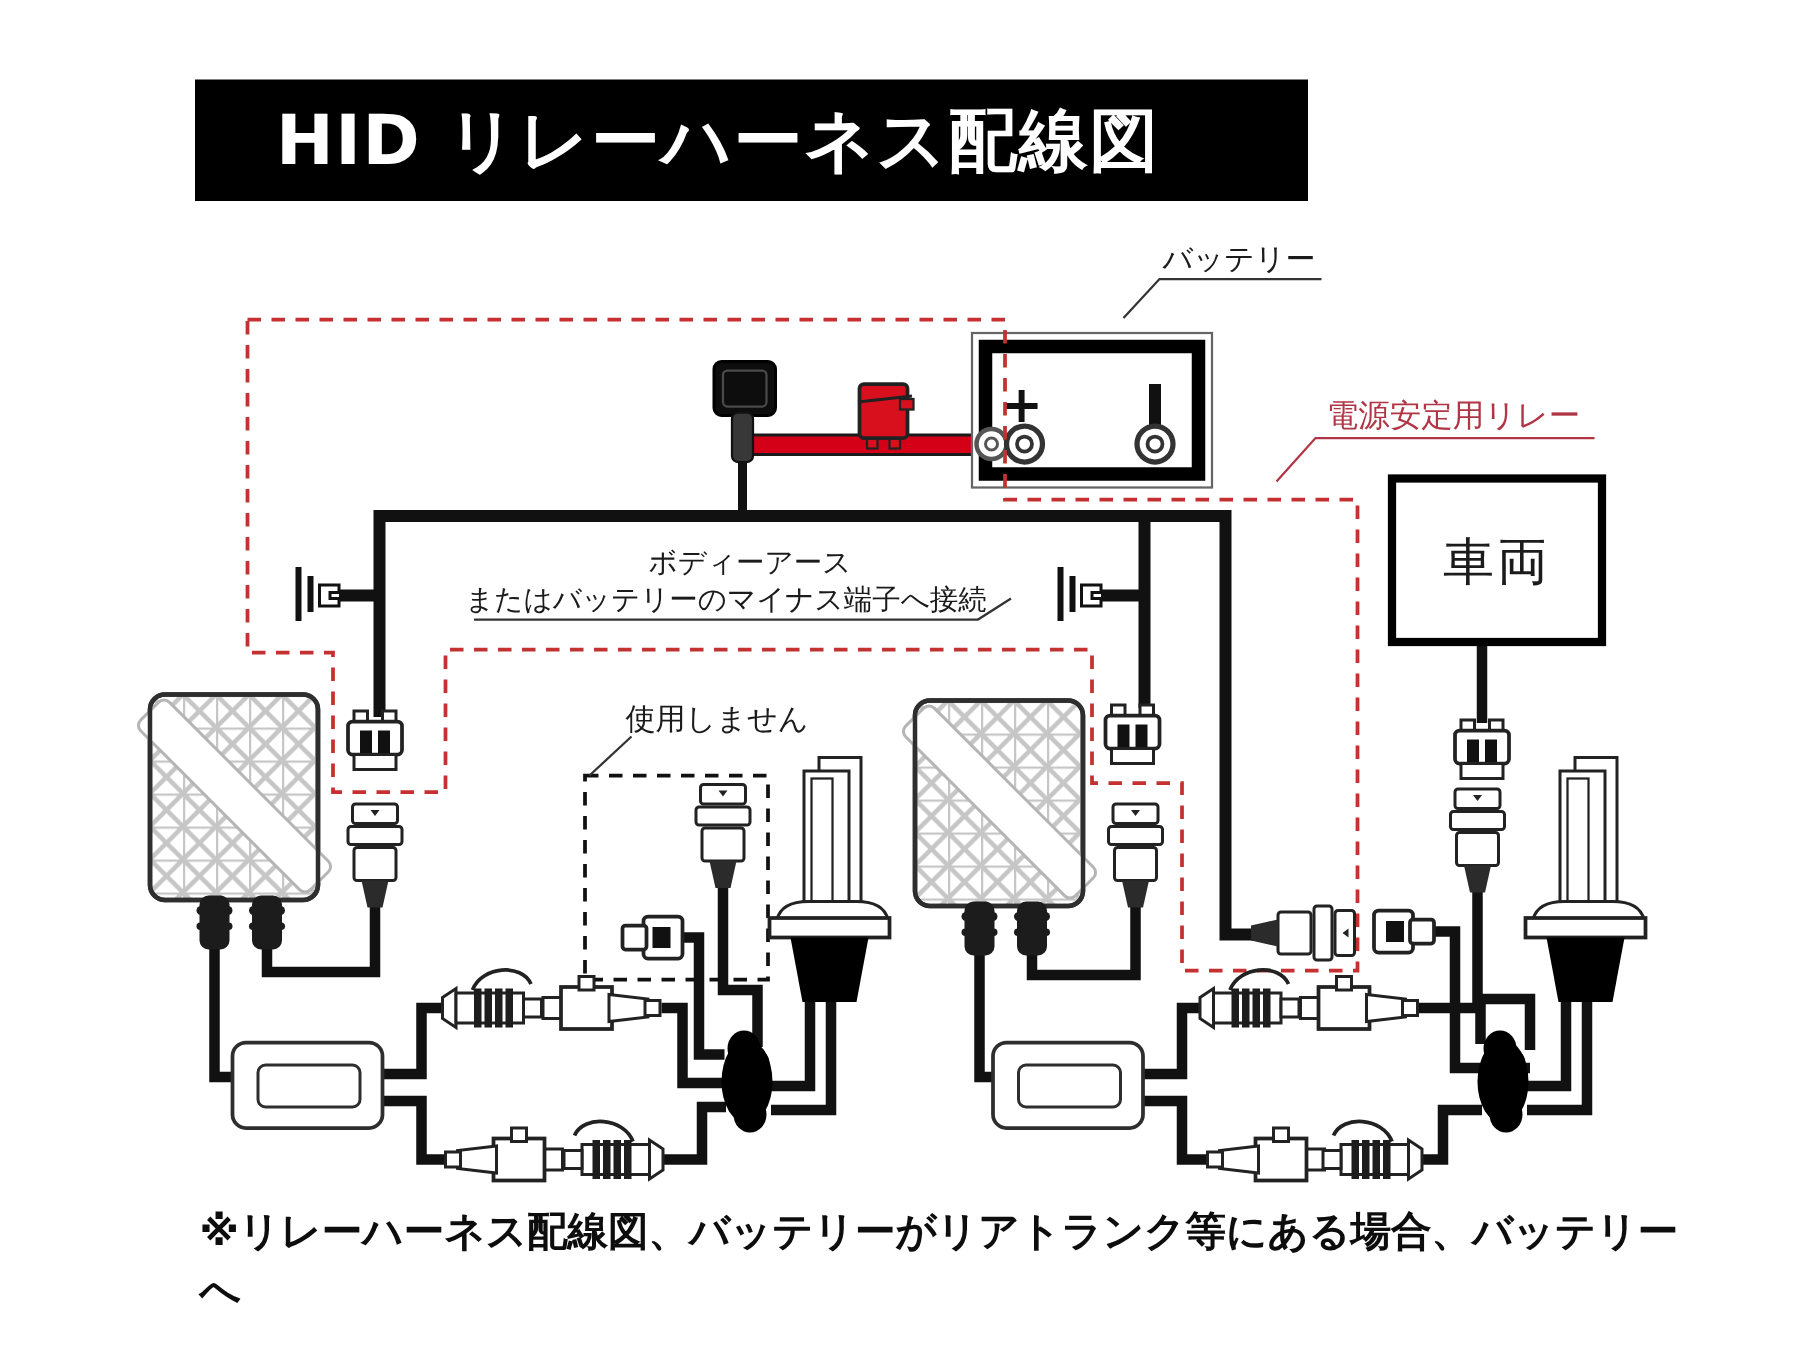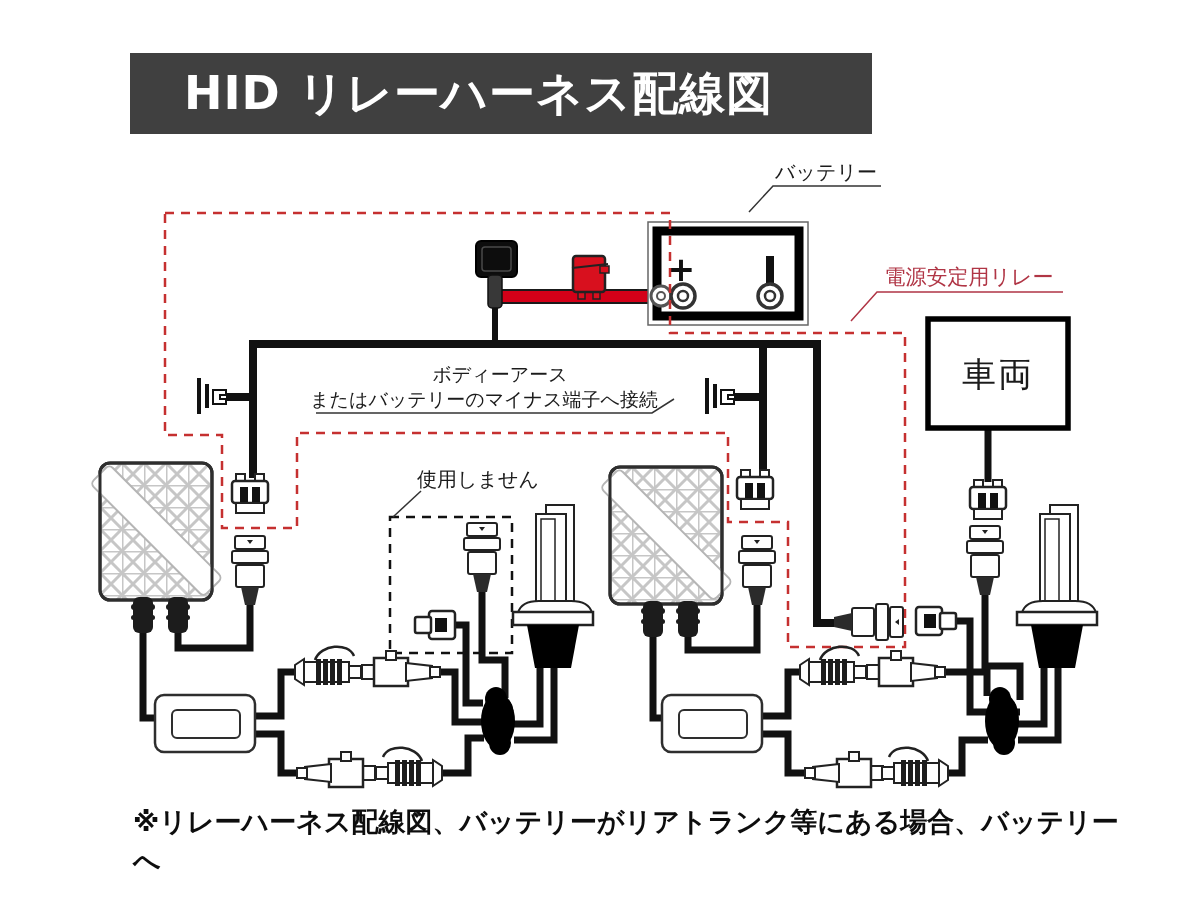--- a/index.html
+++ b/index.html
@@ -12,21 +12,21 @@
     font-weight:600;color:#0d0d0d;}
   svg text{font-family:"DejaVu Sans","Liberation Sans",sans-serif;}
   .jp-label{font-size:20px;fill:#1b1b1b;}
   .jp-small{font-size:19px;fill:#1b1b1b;}
 </style>
 </head>
 <body>
 
 <div class="stage">
 
-  <div class="banner" style="background-color: #404040;">
+  <div class="banner" style="background-color: #000000;">
     <span class="banner-title" style="color: rgb(255, 255, 255);">HID リレーハーネス配線図</span>
   </div>
 
   <svg style="position:absolute;left:0;top:0" width="1200" height="900" viewBox="0 0 1200 900">
     <defs>
       <pattern id="xhatch" width="22" height="22" patternUnits="userSpaceOnUse">
         <path d="M0,0 H22 M0,0 V22 M0,0 L22,22 M22,0 L0,22" stroke="#c6c6c6" stroke-width="3" fill="none"></path>
       </pattern>
 
       <g id="ballast">

